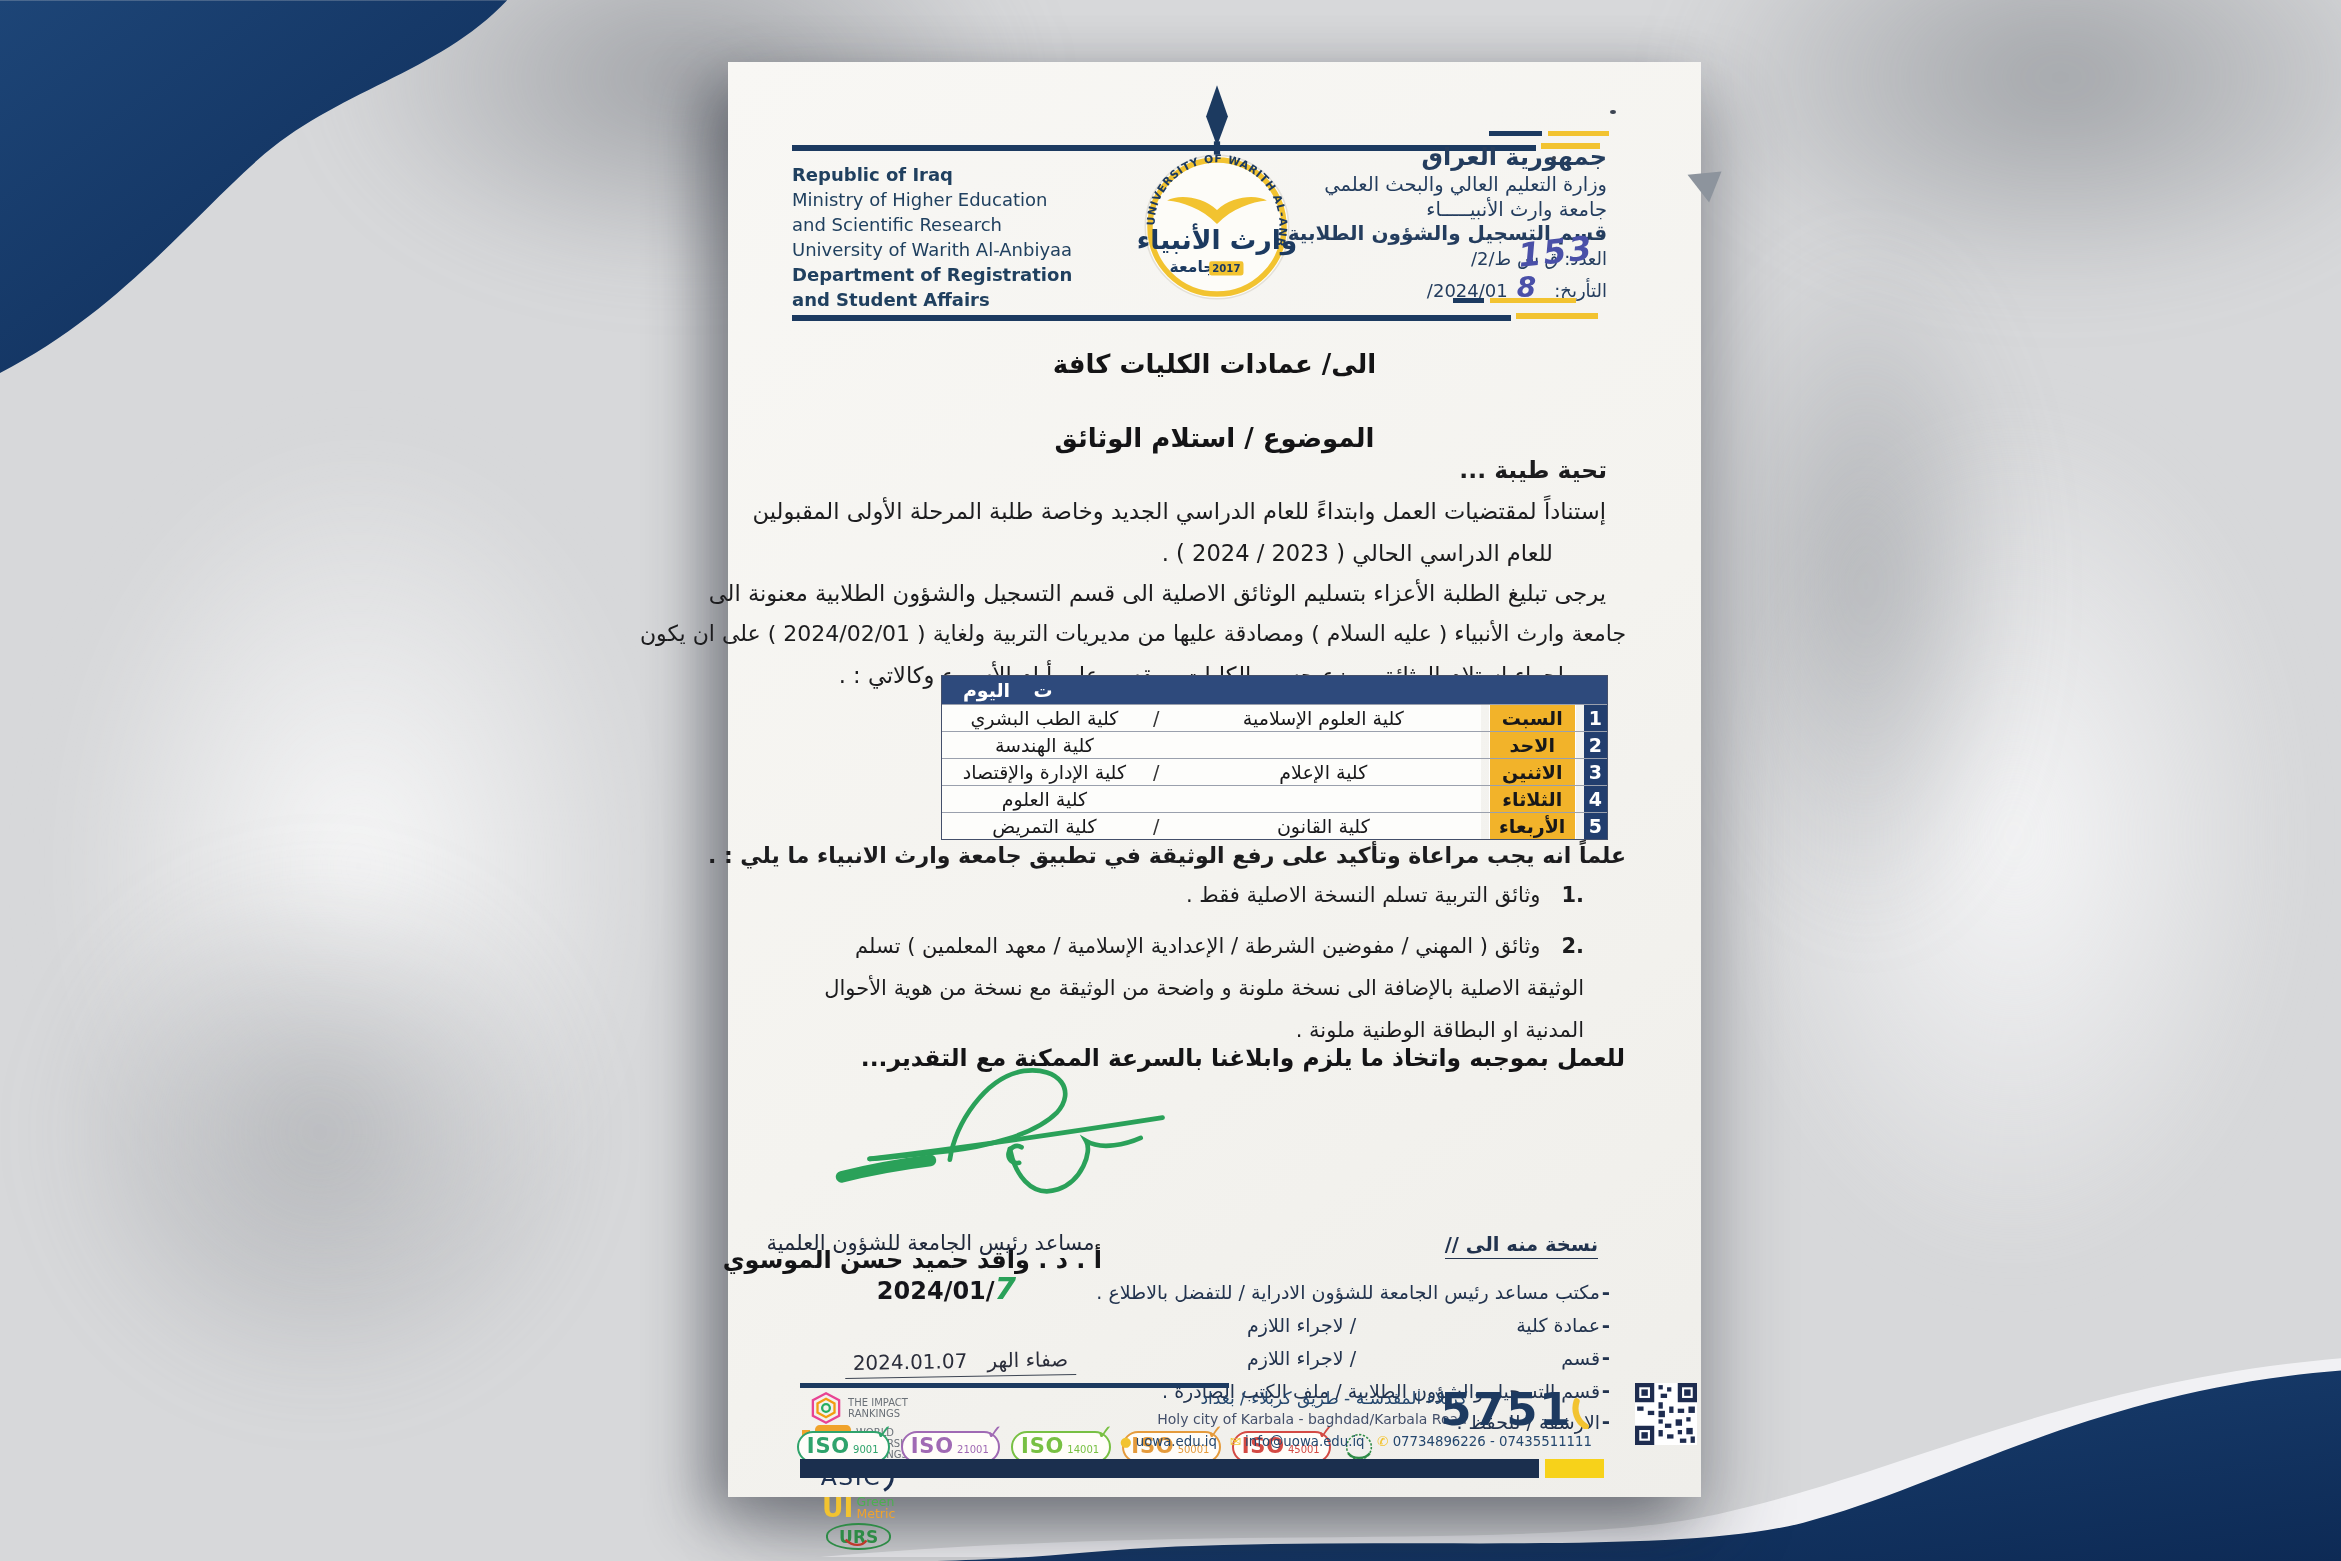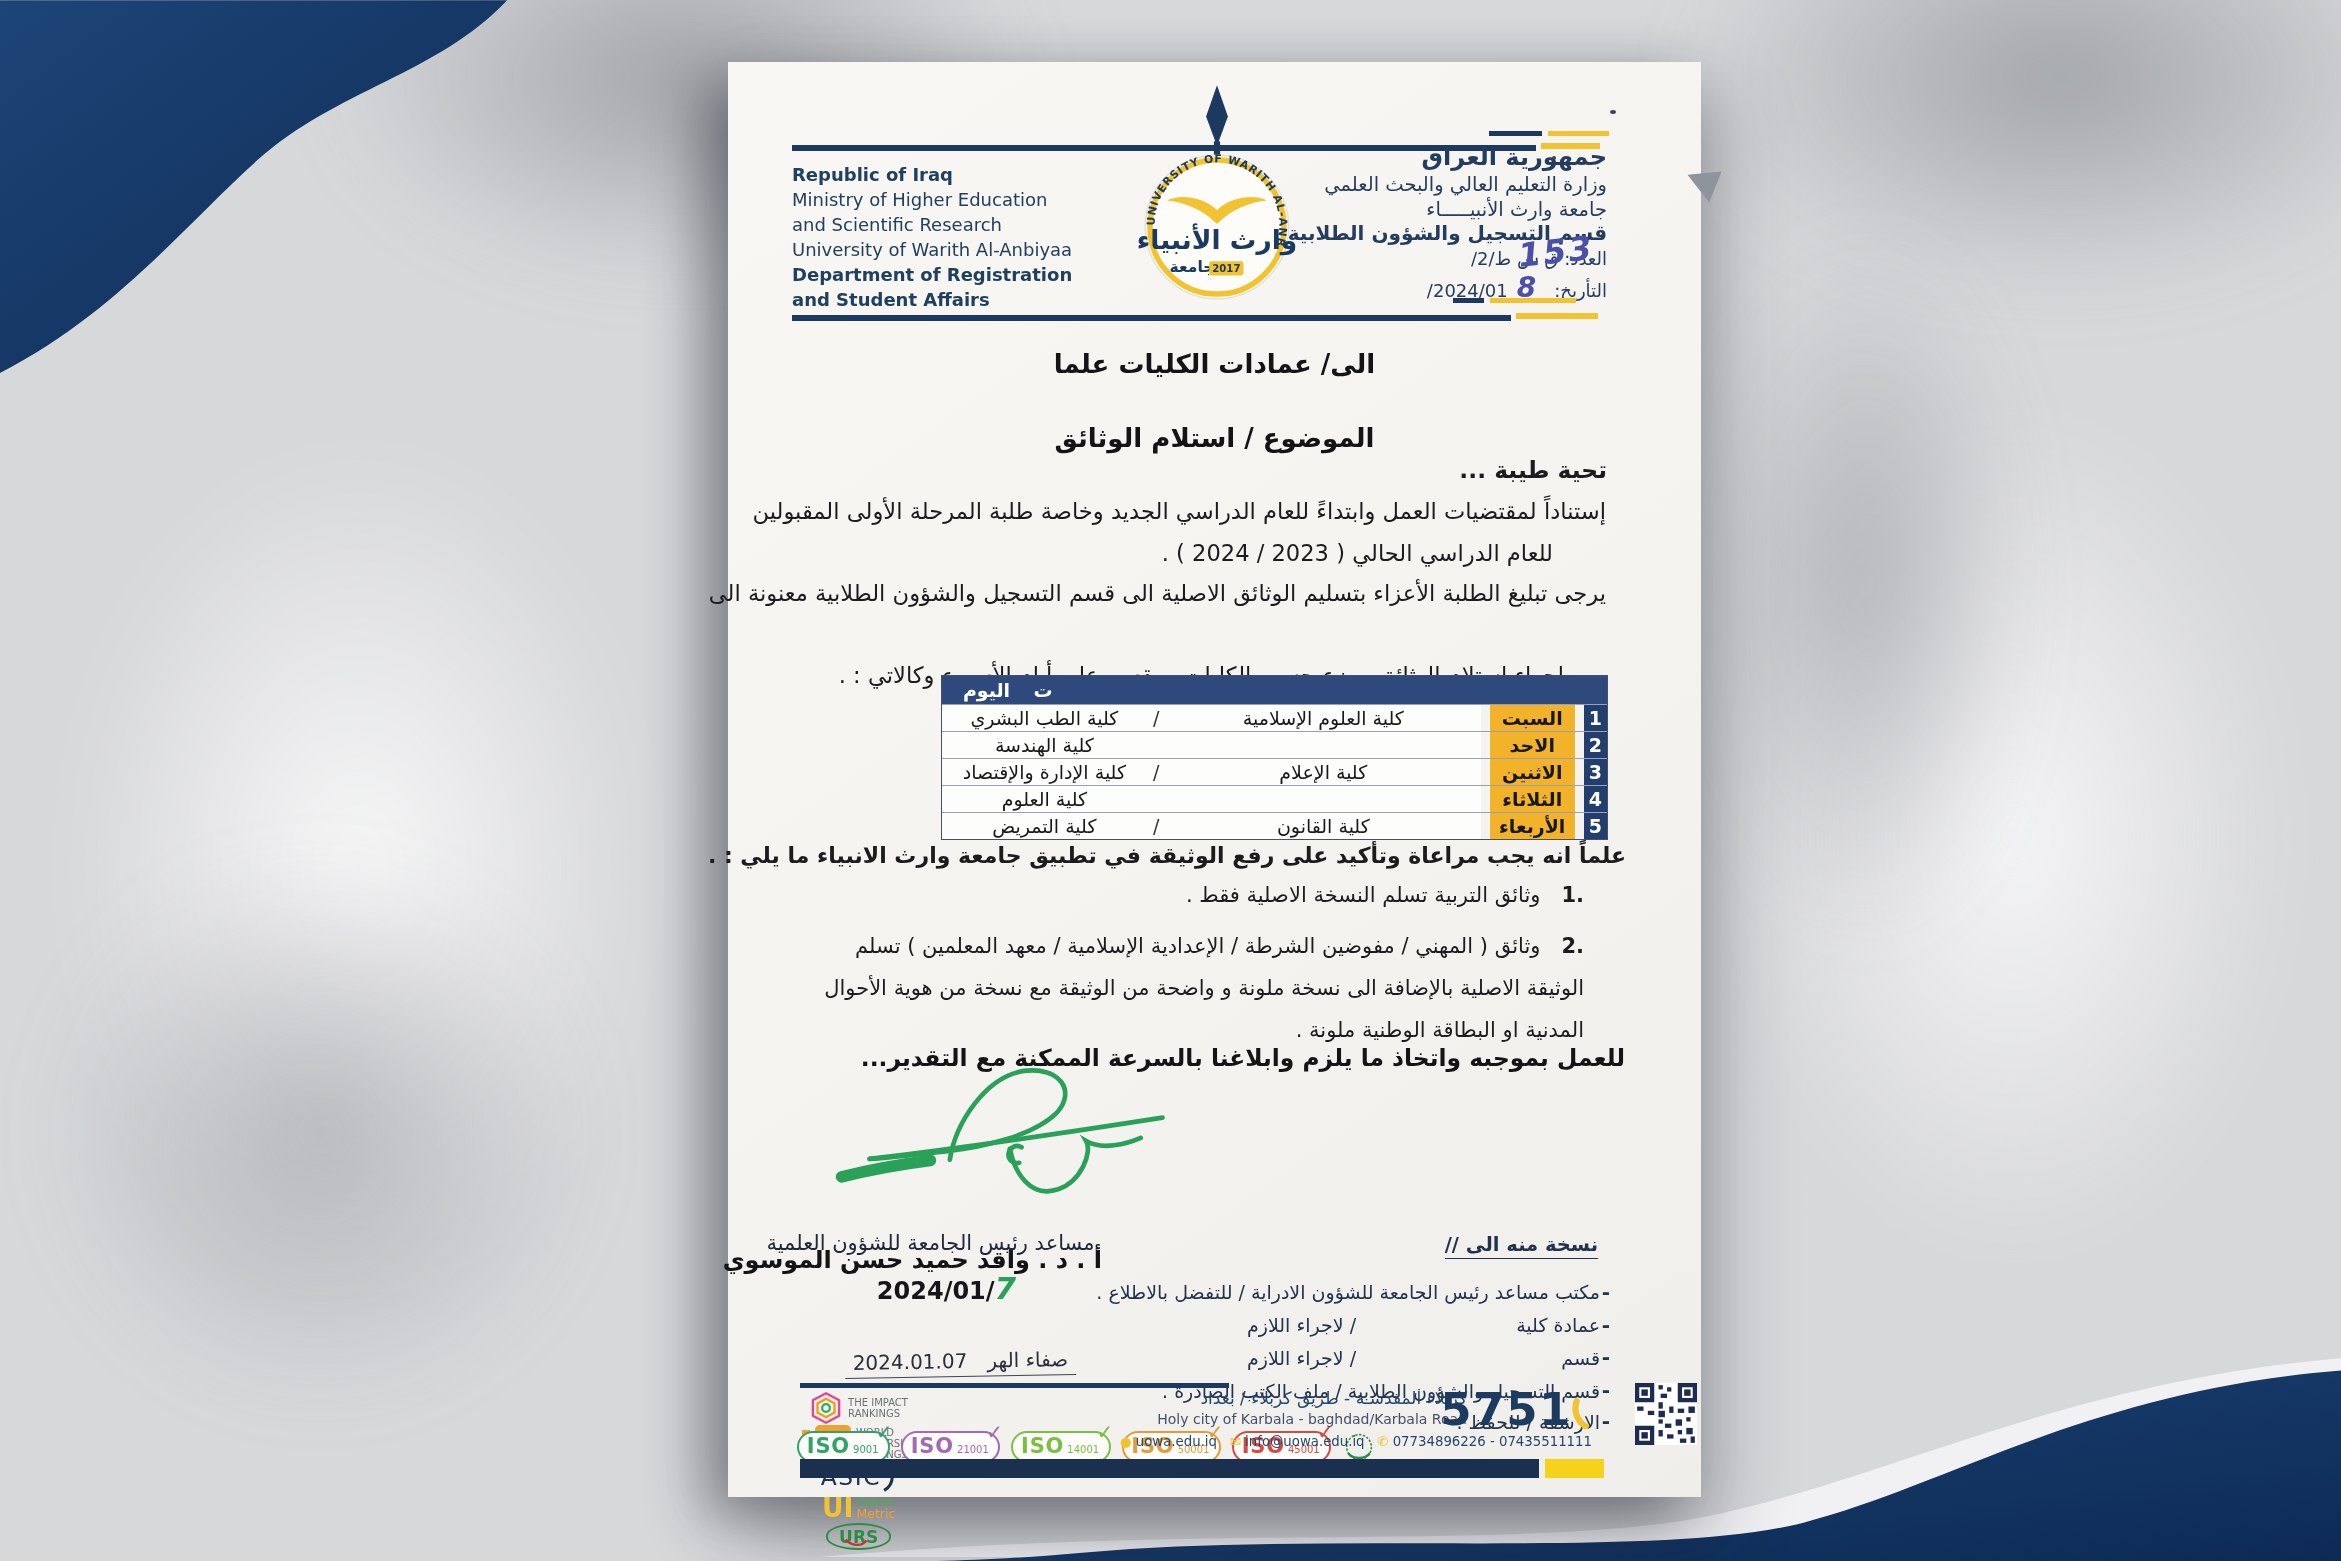--- a/index.html
+++ b/index.html
@@ -126,26 +126,27 @@
     <div class="ar-h" style="top:186px;font-size:18px;">العدد: ق ش ط/2/</div>
     <div class="abs hand" style="left:790px;top:170px;font-size:33px;transform:rotate(-6deg);letter-spacing:2.3px;">153</div>
     <div class="ar-h" style="top:209px;font-size:18px;">
       <span>التأريخ:</span> <span class="hand" style="font-size:28px;">8</span> <span>2024/01/</span>
     </div>
     <div class="abs" style="right:125px;top:236px;display:flex;gap:6.2px;">
       <div style="width:31px;height:4.7px;background:#1c3a60;"></div>
         <div style="width:86px;height:4.7px;background:#f2c330;"></div>
     </div>
 
-    <div class="center-ar b" style="left:0;width:973px;top:287px;font-size:26px;">الى/ عمادات الكليات علما</div>
+    <div class="center-ar b" style="left:0;width:973px;top:287px;font-size:26px;">الى/ عمادات الكليات كافة</div>
     <div class="center-ar b" style="left:0;width:973px;top:361px;font-size:26px;">الموضوع / استلام الوثائق</div>
     <div class="body-ar b" style="right:94px;top:394px;font-size:23.4px;">تحية طيبة ...</div>
     <div class="body-ar" style="right:95px;top:436px;">إستناداً لمقتضيات العمل وابتداءً للعام الدراسي الجديد وخاصة طلبة المرحلة الأولى المقبولين</div>
     <div class="body-ar" style="right:148px;top:478px;">للعام الدراسي الحالي ( 2023 / 2024 ) .</div>
     <div class="body-ar" style="right:95px;top:518px;">يرجى تبليغ الطلبة الأعزاء بتسليم الوثائق الاصلية الى قسم التسجيل والشؤون الطلابية معنونة الى</div>
+    <div class="body-ar" style="right:75px;top:559px;font-size:22px;">جامعة وارث الأنبياء ( عليه السلام ) ومصادقة عليها من مديريات التربية ولغاية ( 2024/02/01 ) على ان يكون</div>
     <div class="body-ar" style="right:137px;top:600px;">اجراء استلام الوثائق موزع حسب الكليات ومقسم على أيام الأسبوع وكالاتي : .</div>
 
     <div id="sched">
       <div class="thead">
         <div class="d-col" style="background:#2e4a7c;border-color:#2e4a7c;">
             <span>اليوم</span>
           </div>
         <div class="n-col" style="background:#2e4a7c;">
             <span>ت</span>
           </div>

